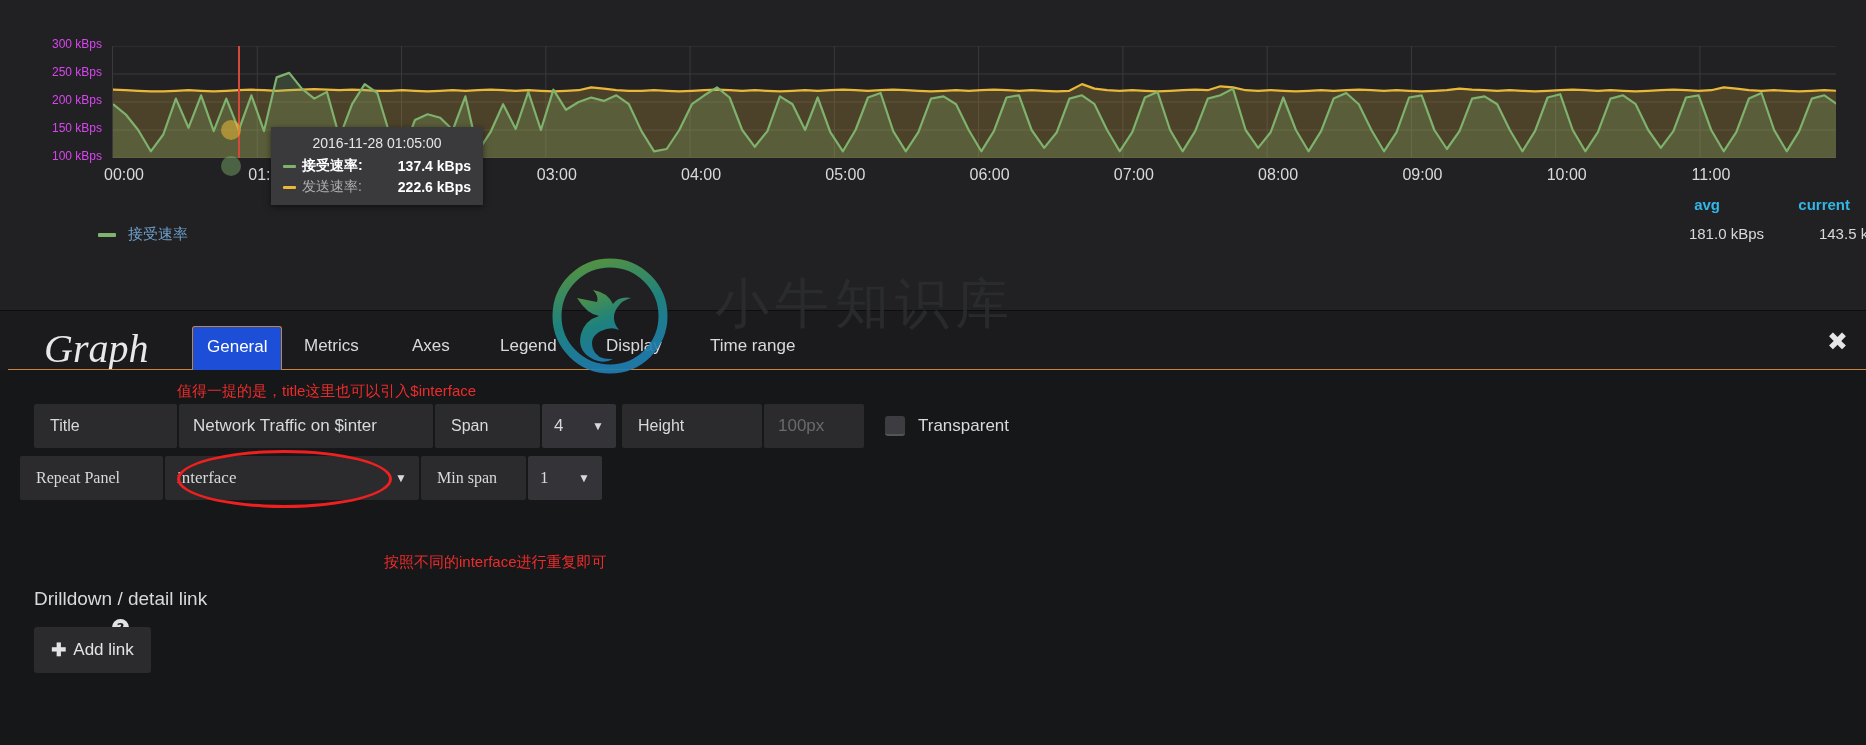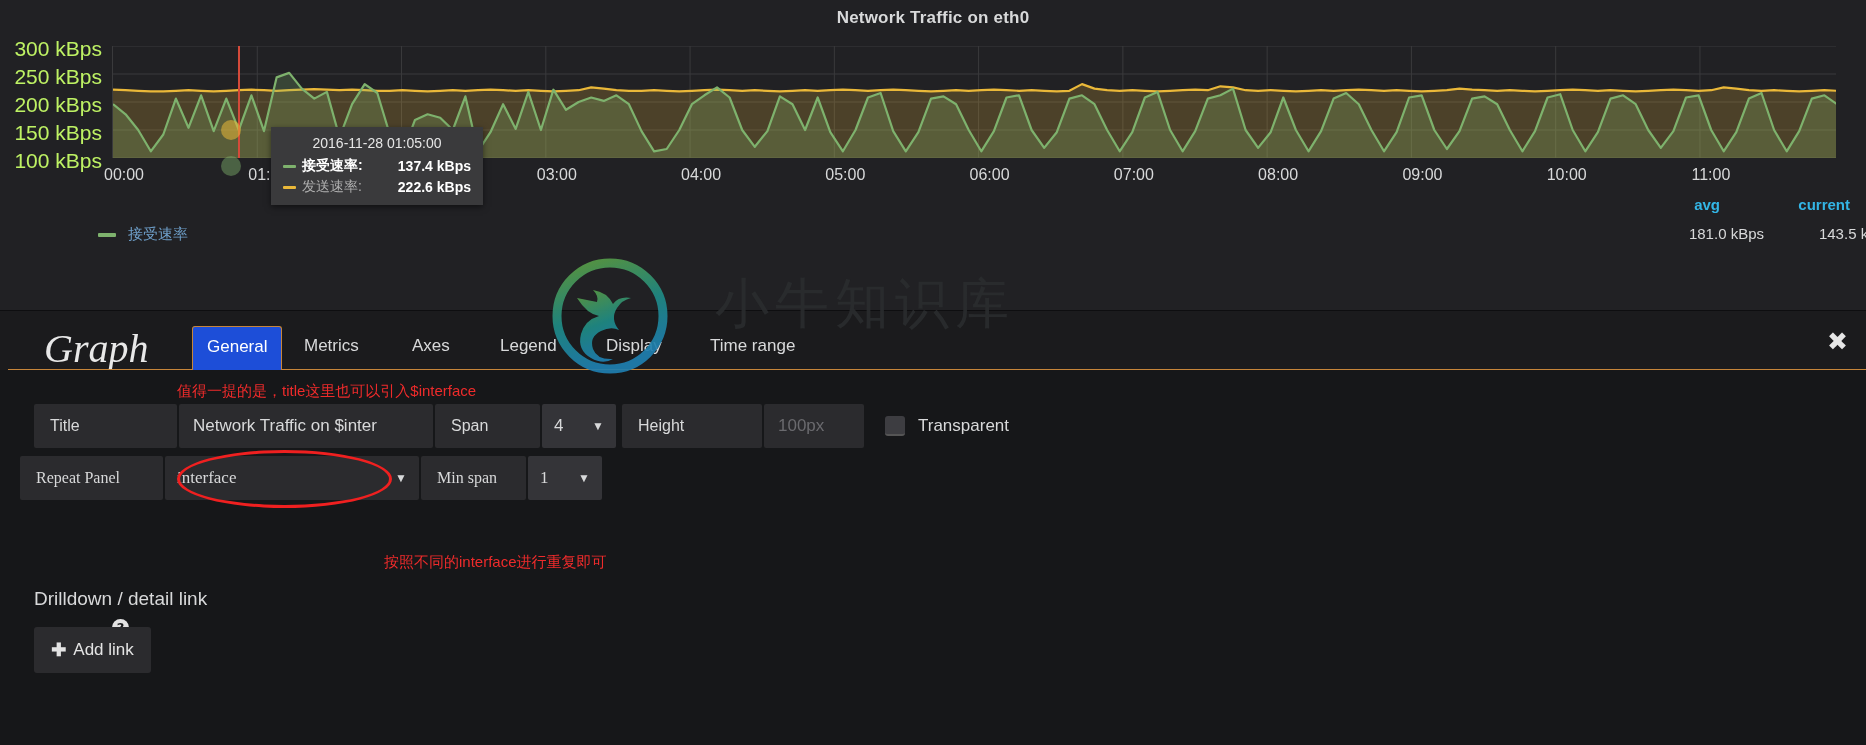--- a/index.html
+++ b/index.html
@@ -22,21 +22,21 @@
     text-align:center;
     font-size:17px; font-weight:bold; color:#d8d9da;
     letter-spacing:.2px;
   }
 
   .plot-wrap { position:absolute; left:0; top:42px; width:1866px; height:120px; }
 
   .y-labels { position:absolute; left:0; top:0; width:110px; height:120px; }
   .y-labels div {
     position:absolute; right:8px;
-    font-size:21px; color:#bef264; line-height:1;
+    font-size:12px; color:#d946ef; line-height:1;
     white-space:nowrap;
   }
 
   .plot {
     position:absolute; left:112px; top:4px;
     width:1724px; height:112px;
     border-left:1px solid #3a3a3c;
     overflow:hidden;
   }
   .plot svg { display:block; }
@@ -188,21 +188,20 @@
     display:flex; align-items:center; justify-content:center;
     gap:7px; font-size:17px; color:#e3e3e3;
   }
   .addlink .plus { font-size:18px; font-weight:bold; }
 </style>
 </head>
 <body>
 
 <div class="graph-panel">
 
-  <div class="panel-title">Network Traffic on eth0</div>
 
   <div class="plot-wrap">
     <div class="y-labels">
         <div style="top: -4px;">300 kBps</div>
         <div style="top: 24px;">250 kBps</div>
         <div style="top: 52px;">200 kBps</div>
         <div style="top: 80px;">150 kBps</div>
         <div style="top: 108px;">100 kBps</div>
       </div>
     <div class="plot">

